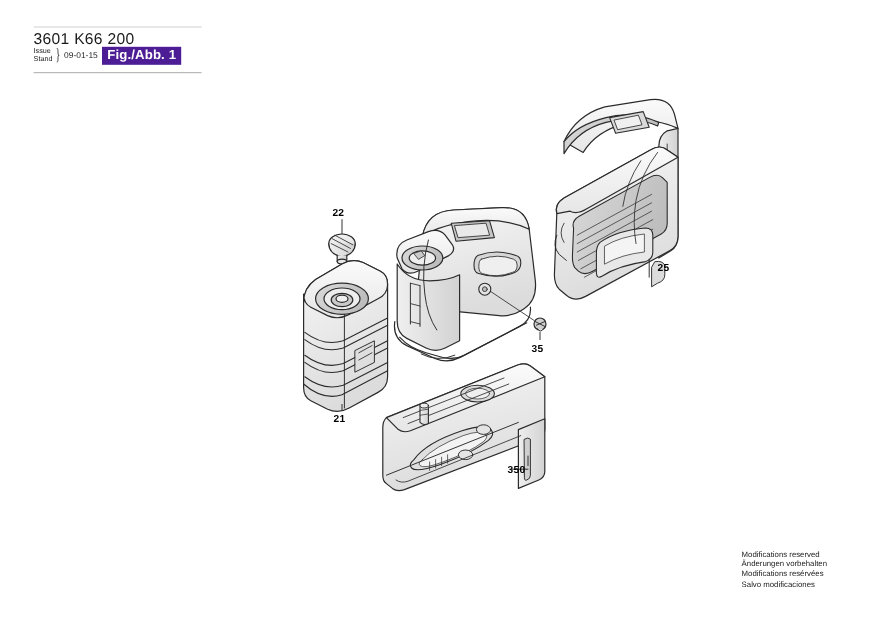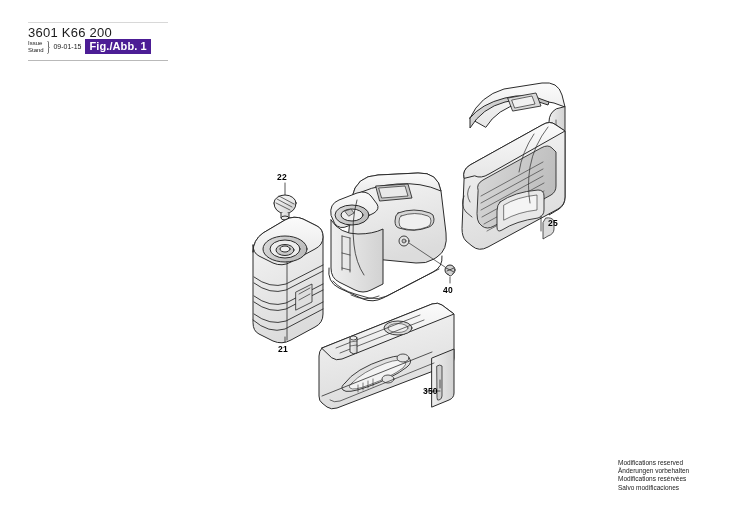--- a/index.html
+++ b/index.html
@@ -459,21 +459,21 @@
 
       <line x1="440" y1="380" x2="440" y2="388" stroke-width="0.8"></line>
       <line x1="425" y1="391" x2="440" y2="391" stroke-width="0.8"></line>
     </g>
 
   </g>
 </svg>
 
 <div class="callout" id="callout-22">22</div>
 
-<div class="callout" id="callout-23">40</div>
+<div class="callout" id="callout-23">35</div>
 
 <div class="callout" id="callout-24">21</div>
 
 <div class="callout" id="callout-25">25</div>
 
 <div class="callout" id="callout-650">350</div>
 
 <div id="footer">
   <div>Modifications reserved</div>
   <div>Änderungen vorbehalten</div>

